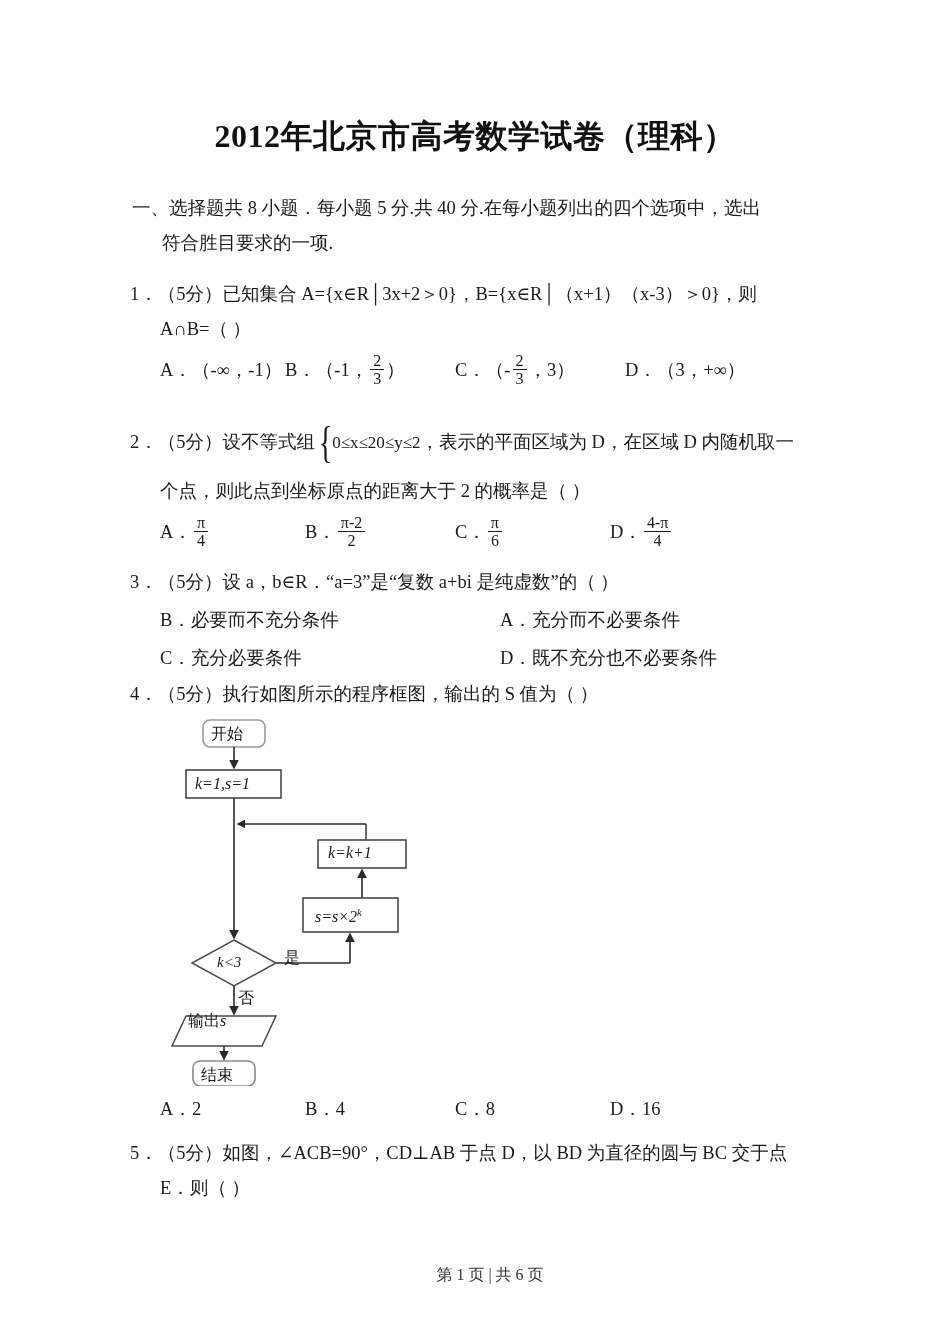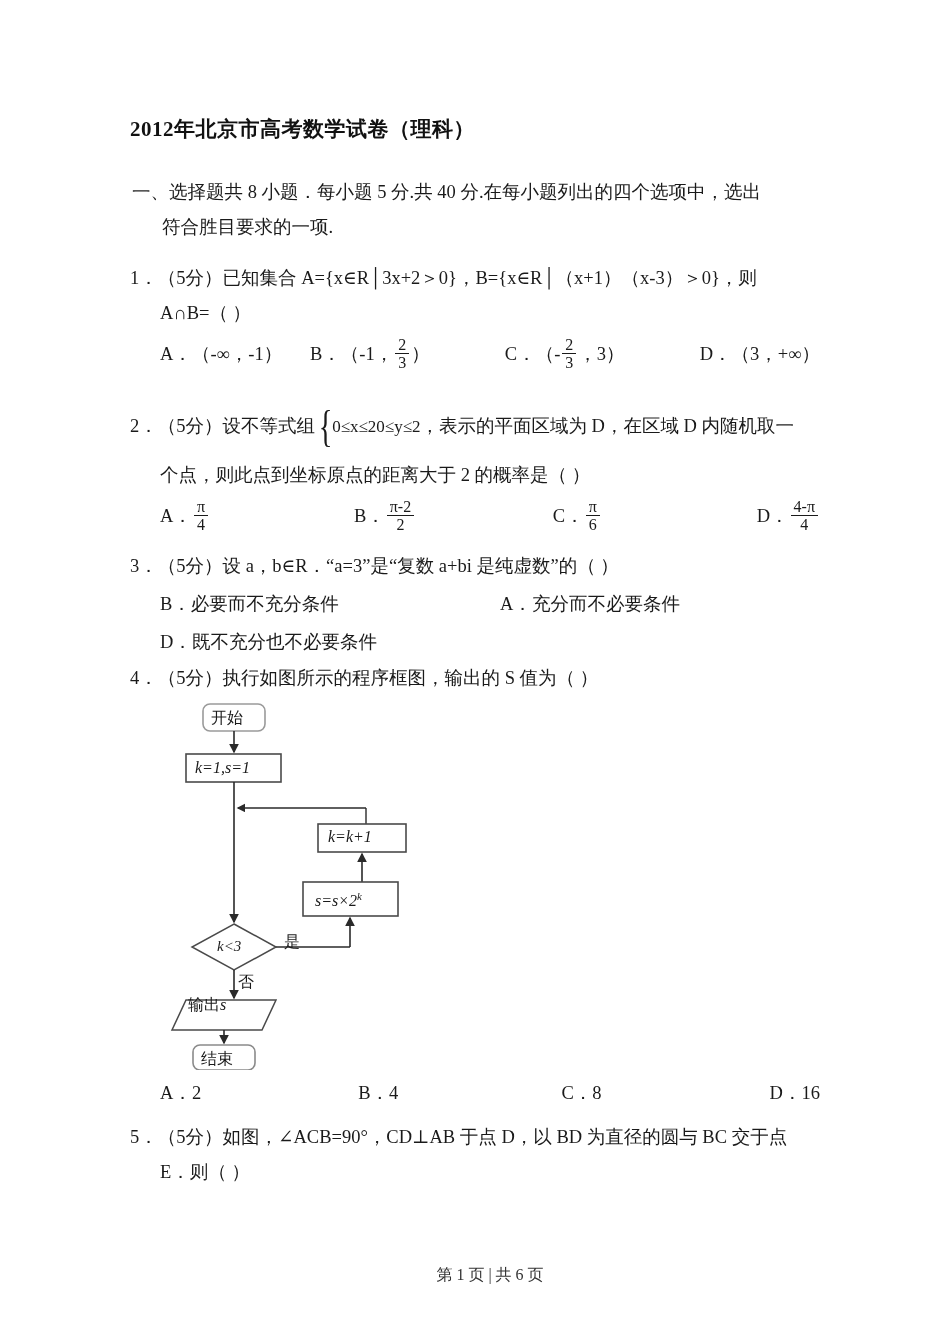--- a/index.html
+++ b/index.html
@@ -16,22 +16,22 @@
     overflow: hidden;
   }
   .page {
     position: relative;
     width: 950px;
     height: 1344px;
     box-sizing: border-box;
     padding: 0 130px;
   }
   .doc-title {
-    text-align: left;
-    font-size: 21px;
+    text-align: center;
+    font-size: 32px;
     font-weight: bold;
     letter-spacing: 0.5px;
     margin: 0;
     padding-top: 115px;
     color: #111;
   }
   .instruction {
     font-size: 18.5px;
     line-height: 35px;
     margin-top: 32px;
@@ -54,21 +54,20 @@
   .q-cont {
     display: block;
     padding-left: 30px;
   }
   .opt-row {
     font-size: 18.5px;
     line-height: 34px;
     padding-left: 30px;
     display: flex;
     margin-top: 6px;
-    justify-content: space-between;
   }
   .opt-row.wide > span { display: inline-block; }
   .opt-2col {
     font-size: 18.5px;
     line-height: 36px;
     padding-left: 30px;
     display: flex;
     margin-top: 2px;
   }
   .opt-2col > span:first-child { width: 340px; }
@@ -190,20 +189,21 @@
   </div>
 
   <div class="q" style="margin-top:14px">
     <span class="q-num">3．</span><span>（5分）</span><span>设 a，b∈R．“a=3”是“复数 a+bi 是纯虚数”的（     ）</span>
   </div>
   <div class="opt-2col">
     <span><span>B．</span><span>必要而不充分条件</span></span>
     <span><span>A．</span><span>充分而不必要条件</span></span>
   </div>
   <div class="opt-2col">
+    <span><span>C．</span><span>充分必要条件</span></span>
     <span><span>D．</span><span>既不充分也不必要条件</span></span>
   </div>
 
   <div class="q" style="margin-top:1px">
     <span class="q-num">4．</span><span>（5分）</span><span>执行如图所示的程序框图，输出的 S 值为（     ）</span>
   </div>
 
   <div class="flow">
     <svg width="360" height="370" viewBox="0 0 360 370">
       <defs>

